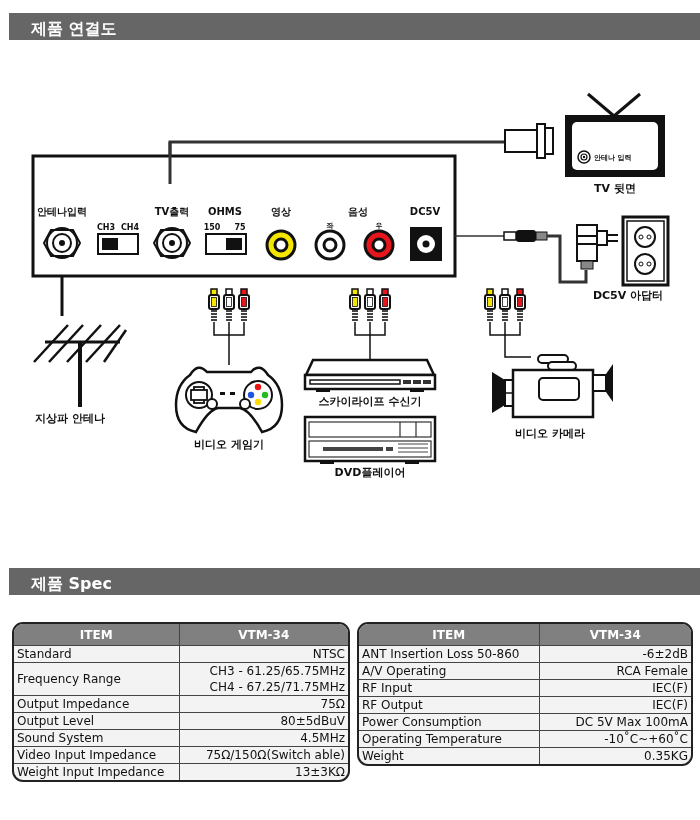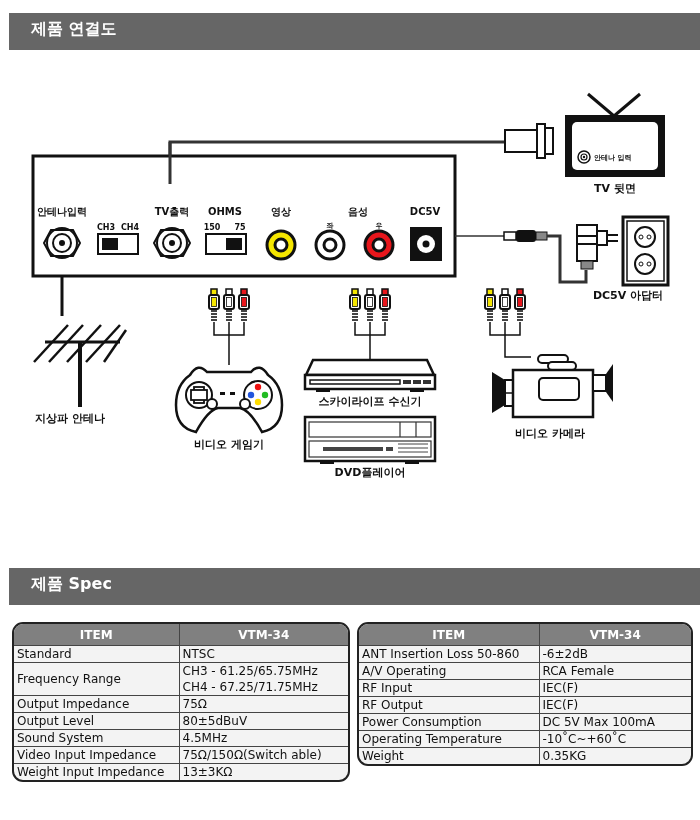--- a/index.html
+++ b/index.html
@@ -1,30 +1,30 @@
 <!DOCTYPE html>
 <html><head>
 <meta charset="utf-8">
 <style>
   html,body{margin:0;padding:0;background:#fff;}
   body{width:700px;height:820px;position:relative;overflow:hidden;font-family:"DejaVu Sans",sans-serif;color:#111;}
-  .section-bar{position:absolute;left:9px;width:691px;height:37px;background:#666;color:#fff;font-weight:bold;font-size:16px;line-height:31px;padding-left:22px;box-sizing:border-box;}
+  .section-bar{position:absolute;left:9px;width:691px;height:27px;background:#666;color:#fff;font-weight:bold;font-size:16px;line-height:31px;padding-left:22px;box-sizing:border-box;}
   #bar1{top:13px;}
   #bar2{top:568px;}
   #diagram{position:absolute;left:0;top:50px;}
   .lbl{font-family:"DejaVu Sans",sans-serif;font-weight:bold;fill:#111;}
   .spec{position:absolute;top:622px;border:2px solid #222;border-radius:11px;overflow:hidden;background:#f3f3f3;}
   #spec-left{left:12px;width:334px;}
   #spec-right{left:357px;width:332px;}
   table{border-collapse:collapse;width:100%;font-family:"DejaVu Sans",sans-serif;font-size:12px;}
   th{background:#808080;color:#fff;font-weight:bold;height:19px;font-size:12px;border-right:1px solid #444;}
   th:last-child{border-right:none;}
   td{height:16px;padding:0 3px;border-top:1px solid #444;line-height:16px;}
   td.item{text-align:left;border-right:1px solid #444;white-space:nowrap;}
-  td.val{text-align:left;white-space:nowrap;}
+  td.val{text-align:right;white-space:nowrap;}
 </style>
 </head>
 <body>
 
 <div class="section-bar" id="bar1">제품 연결도</div>
 
 <svg id="diagram" width="700" height="450" viewBox="0 50 700 450">
 
   <polyline points="170,190 170,142 505,142" fill="none" stroke="#333" stroke-width="3"></polyline>
 

